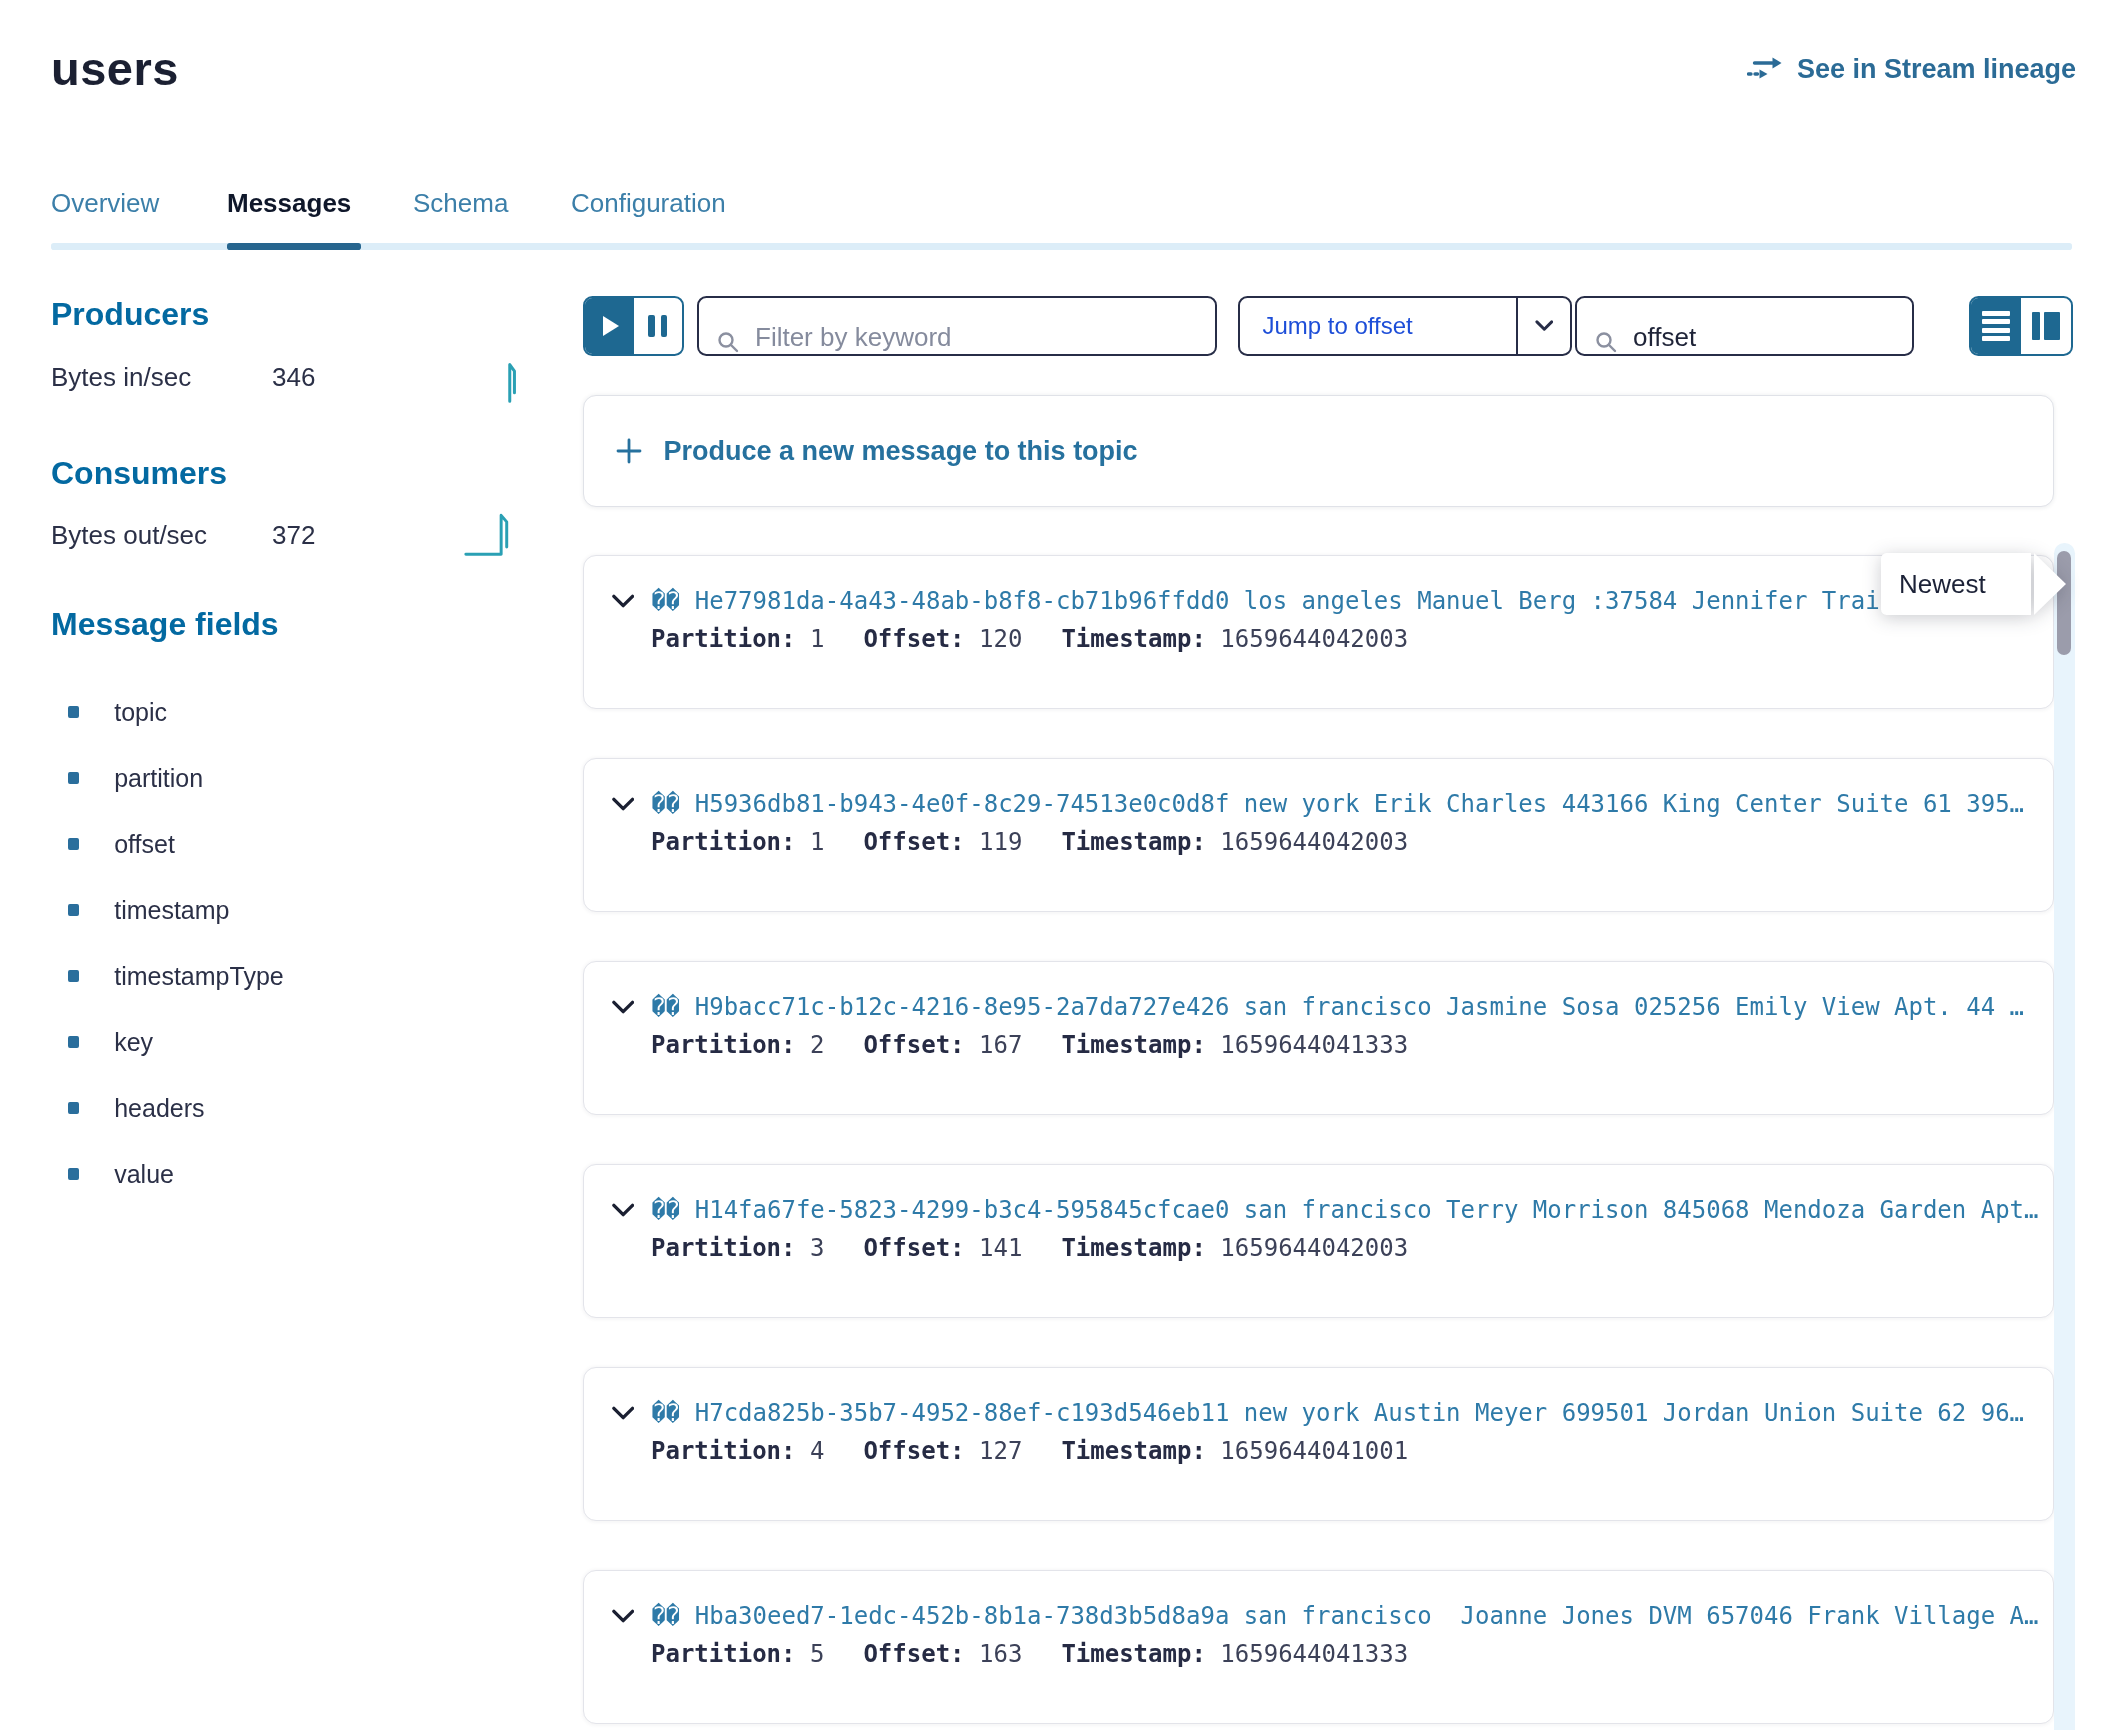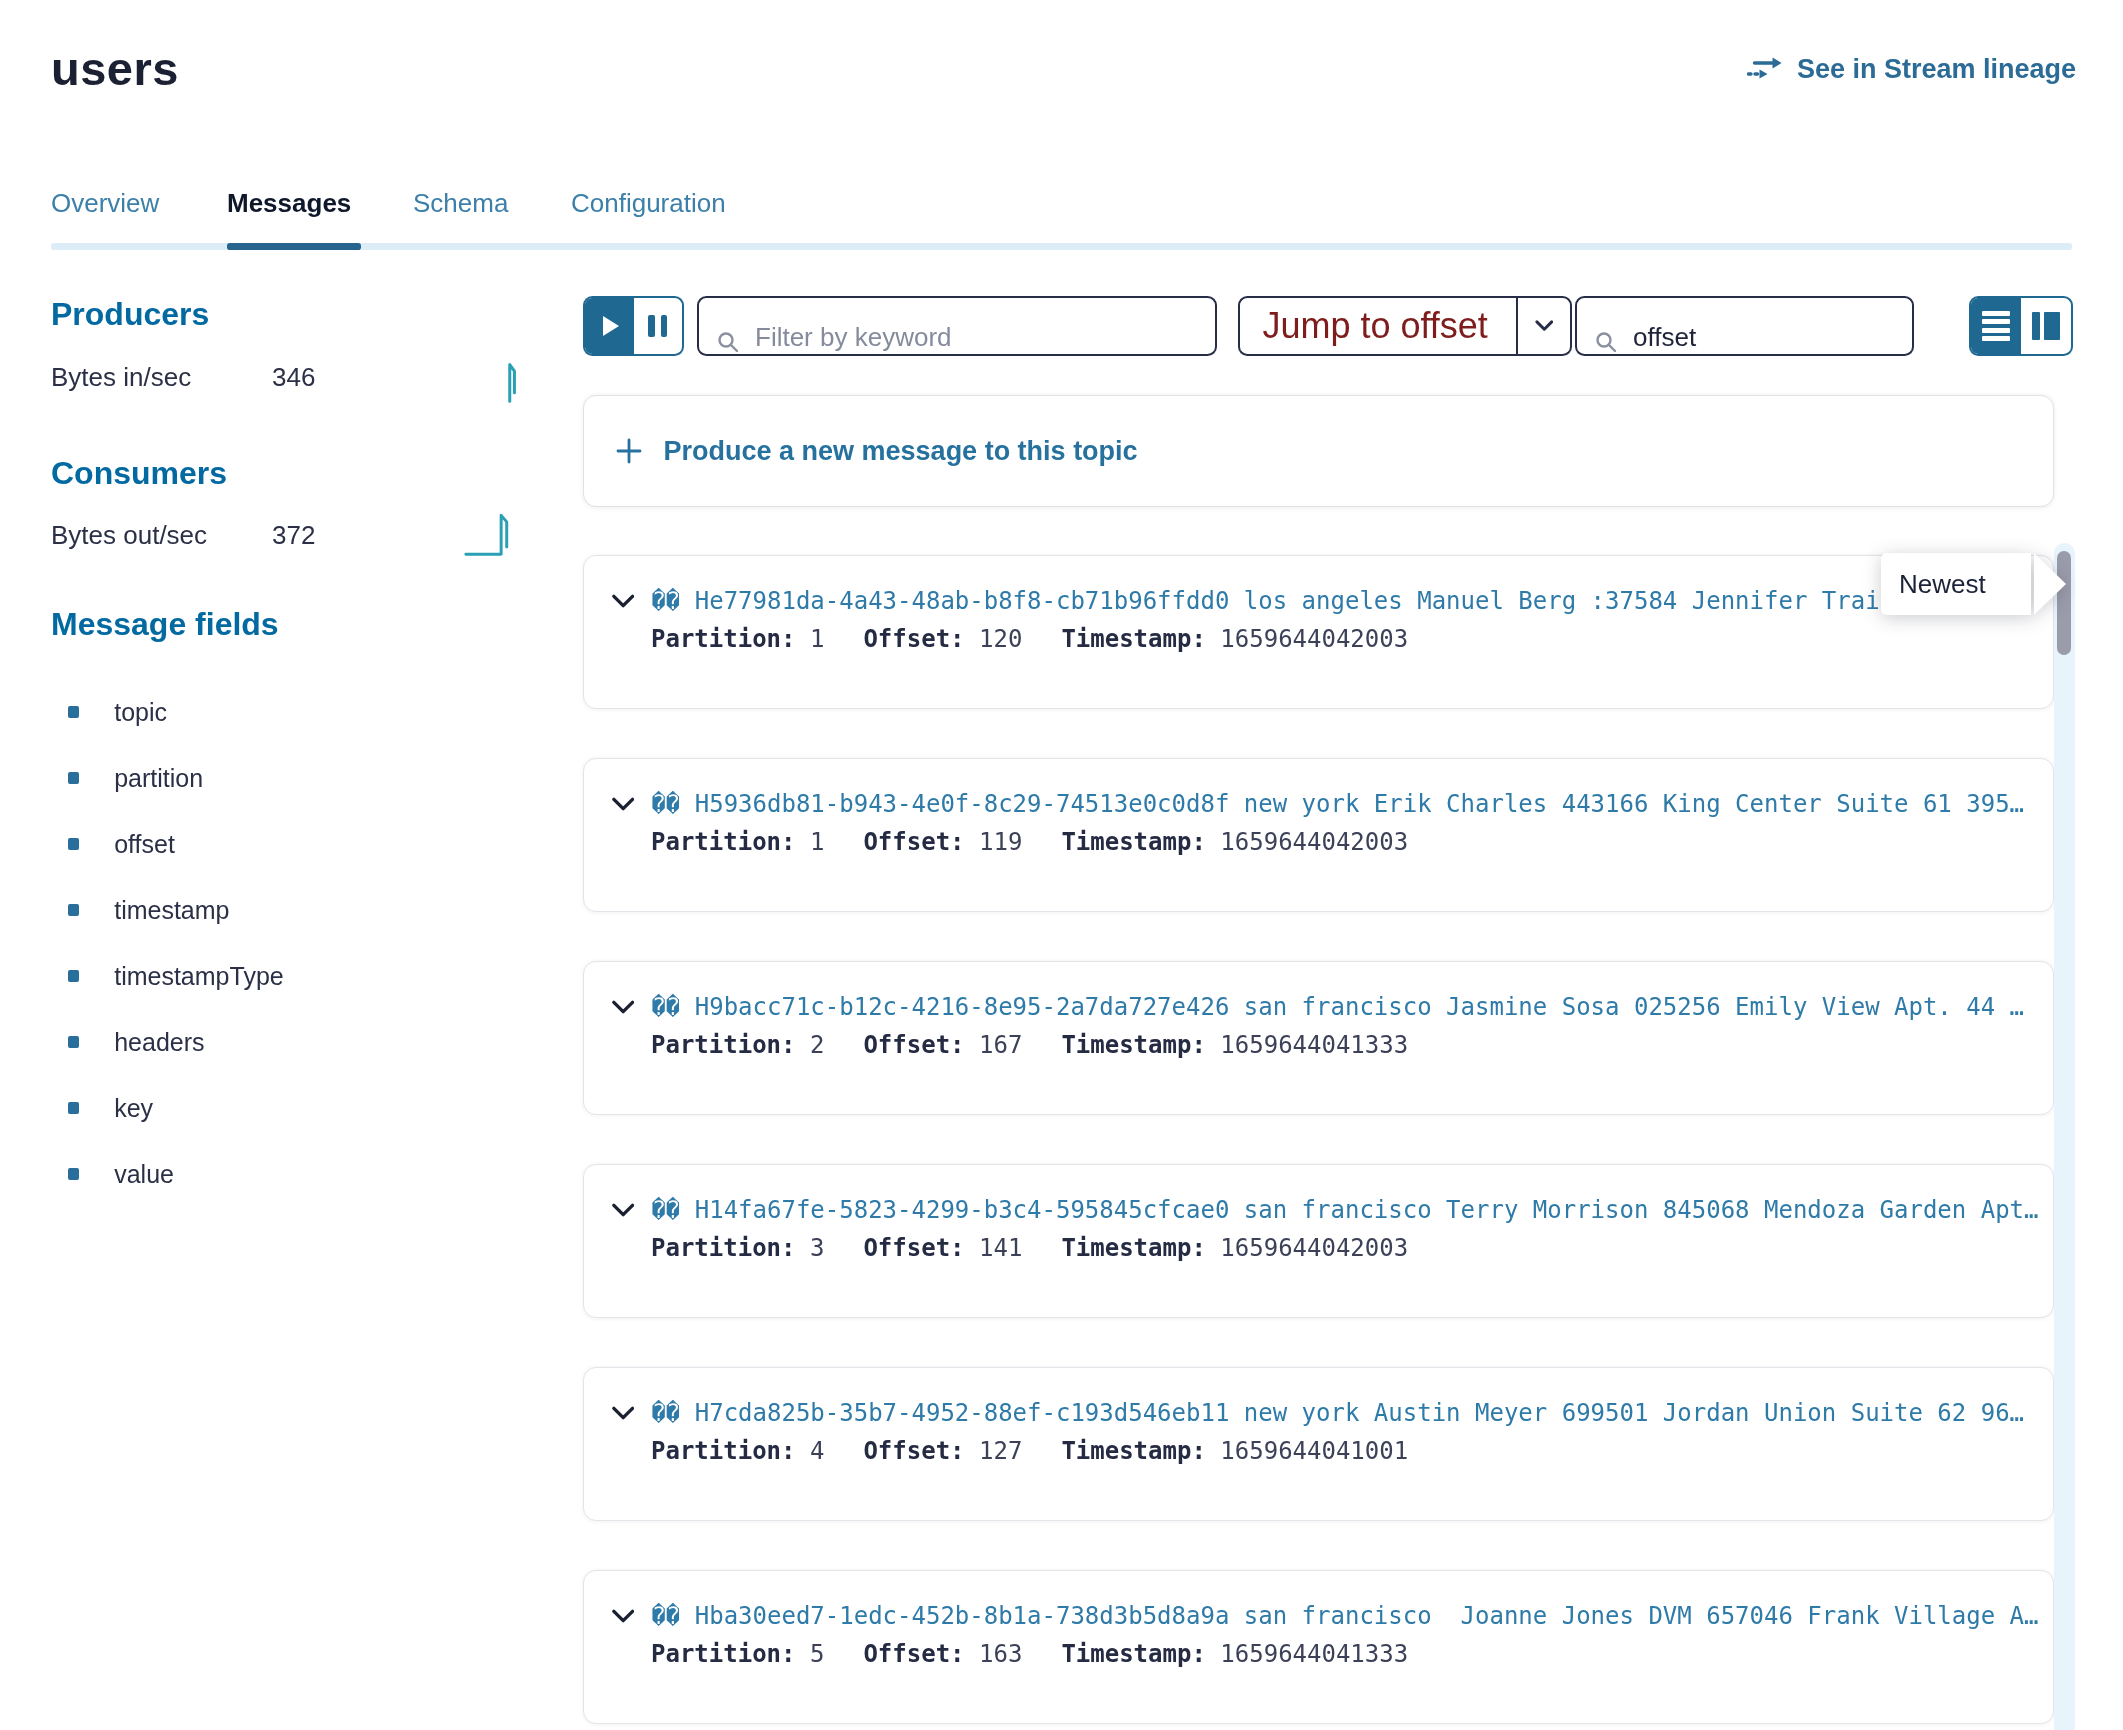--- a/index.html
+++ b/index.html
@@ -32,21 +32,21 @@
   .pp-play{background:#1e6891;}
   .play-tri{width:0;height:0;border-left:16px solid #ffffff;border-top:10.3px solid transparent;border-bottom:10.3px solid transparent;margin-left:3.7px;}
   .pause-bars{display:flex;gap:5.6px;}
   .pause-bars i{display:block;width:6.5px;height:22.4px;background:#1e6891;border-radius:1.9px;}
   .text-input{border:2.8px solid #272d47;border-radius:9.3px;background:#fff;display:flex;align-items:flex-end;padding:0 17px;gap:13px;}
   .filter-input{left:697px;width:520px;}
   .offset-input{left:1575px;width:339px;}
   .text-input input{border:none;outline:none;flex:1;font-size:26px;font-family:"Liberation Sans",sans-serif;color:#1f2438;background:transparent;min-width:0;}
   .filter-input input::placeholder{color:#858b9d;}
   .jump-select{left:1238px;width:334px;border:2.8px solid #272d47;border-radius:9.3px;background:#fff;display:flex;align-items:stretch;cursor:pointer;}
-  .jump-label{flex:1;display:flex;align-items:center;padding-left:22.4px;font-size:36px;color:#7f1d1d;text-align:right;}
+  .jump-label{flex:1;display:flex;align-items:center;padding-left:22.4px;font-size:24px;color:#1d4ed8;text-align:right;}
   .jump-chevron{width:52px;border-left:2.8px solid #272d47;display:flex;align-items:center;justify-content:center;}
   .view-toggle{left:1969px;width:104px;border:2.8px solid #1e6891;border-radius:9.3px;display:flex;overflow:hidden;background:#fff;cursor:pointer;}
   .vt-seg{flex:1;display:flex;align-items:center;justify-content:center;}
   .vt-list{background:#1e6891;}
   .list-icon{display:flex;flex-direction:column;gap:3.7px;}
   .list-icon i{display:block;width:28px;height:4.7px;background:#ffffff;border-radius:0.9px;}
   .cols-icon{display:flex;gap:3.7px;}
   .cols-icon i{display:block;height:28px;background:#1e6891;border-radius:0.9px;}
   .cols-icon i:first-child{width:8.4px;}
   .cols-icon i:last-child{width:16px;}
@@ -132,26 +132,26 @@
     <span class="field-label">timestamp</span>
   </li>
 
   <li class="field-item">
     <span class="bullet"></span>
     <span class="field-label">timestampType</span>
   </li>
 
   <li class="field-item">
     <span class="bullet"></span>
+    <span class="field-label">key</span>
+  </li>
+
+  <li class="field-item">
+    <span class="bullet"></span>
     <span class="field-label">headers</span>
-  </li>
-
-  <li class="field-item">
-    <span class="bullet"></span>
-    <span class="field-label">key</span>
   </li>
 
   <li class="field-item">
     <span class="bullet"></span>
     <span class="field-label">value</span>
   </li>
 </ul>
 
 <div class="toolbar-item playpause">
   <div class="pp-seg pp-play">

